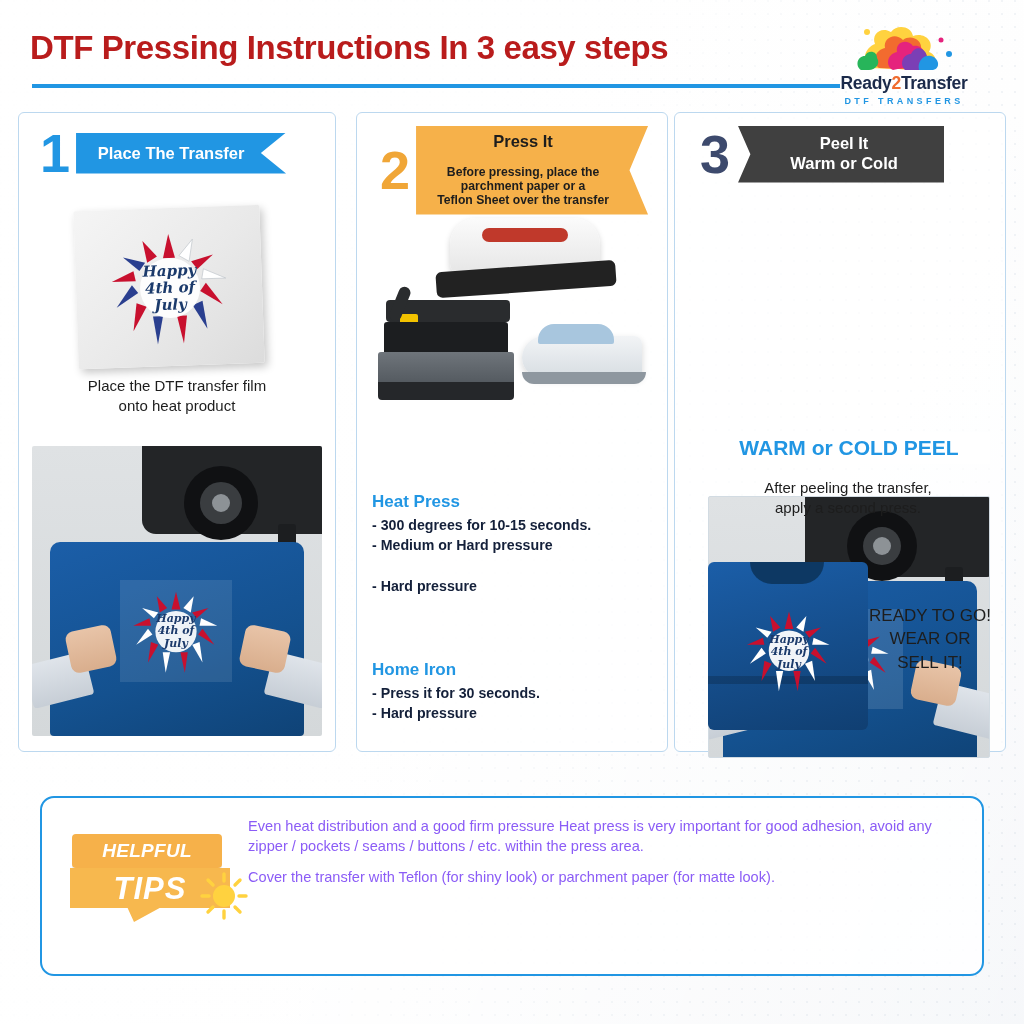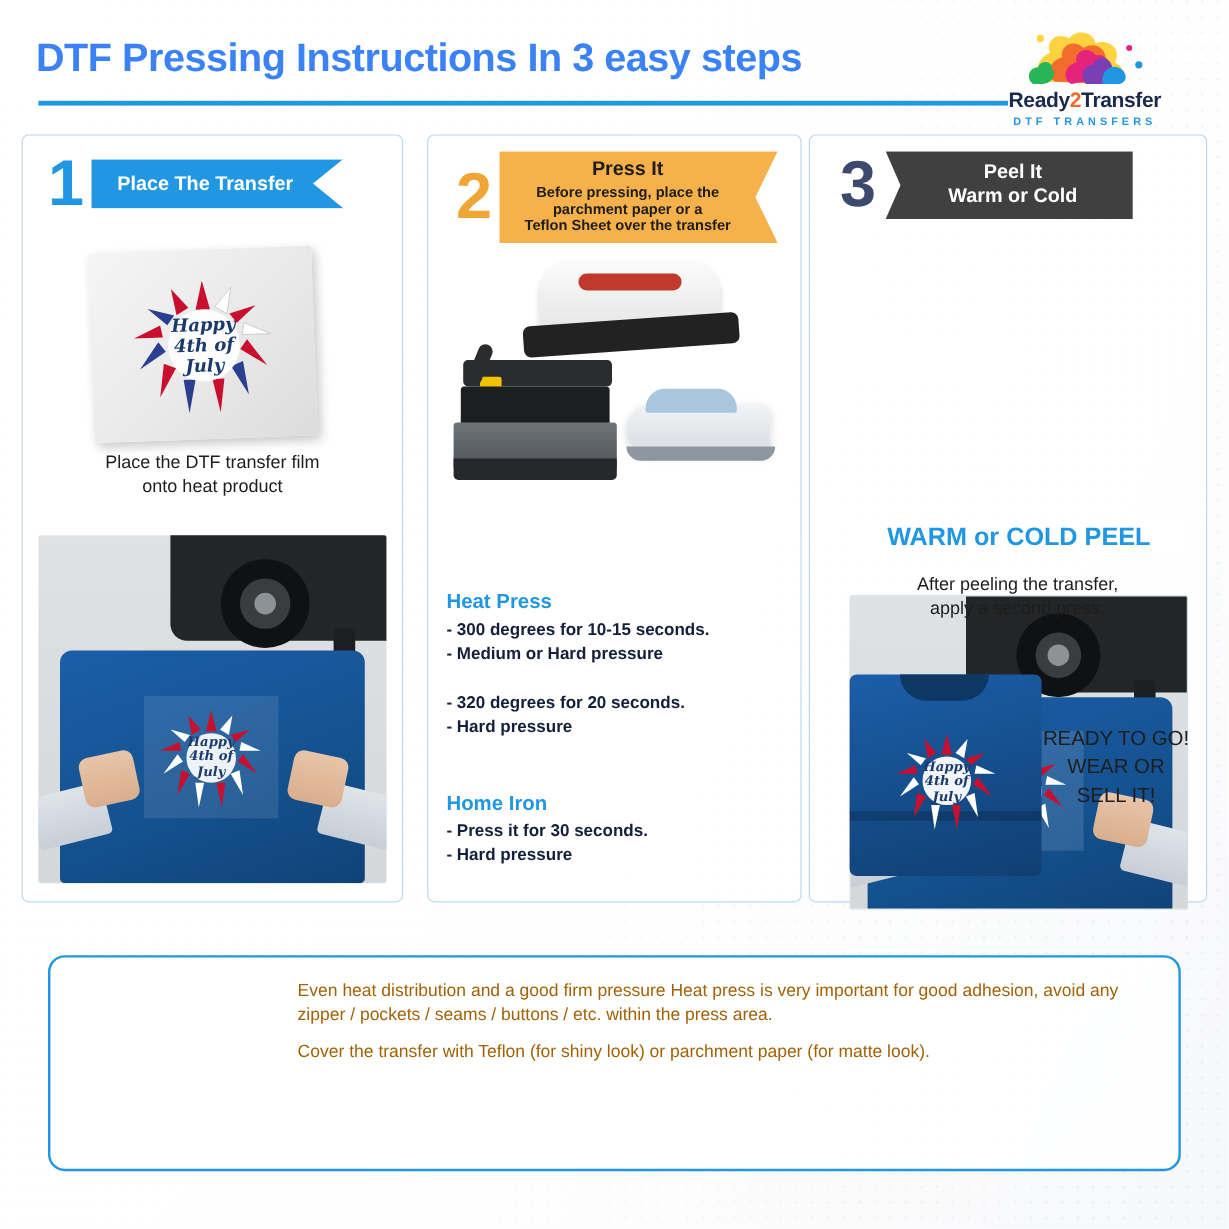--- a/index.html
+++ b/index.html
@@ -21,21 +21,21 @@
     background:
       linear-gradient(110deg, rgba(255,255,255,0.96) 0%, rgba(255,255,255,0.93) 45%, rgba(255,255,255,0.55) 70%, rgba(255,255,255,0.25) 100%);
     pointer-events: none;
   }
 
   
   .header {
     position: absolute; left: 30px; top: 18px; width: 964px; height: 88px;
   }
   .title {
-    font-size: 33px; font-weight: bold; color: #3b82f6;
+    font-size: 33px; font-weight: bold; color: #b91c1c;
     letter-spacing: -0.4px; line-height: 1.1;
     padding-top: 12px;
   }
   .title-rule {
     position: absolute; left: 2px; top: 66px; width: 808px; height: 4px;
     background: #2196e3;
   }
   .logo {
     position: absolute; right: 4px; top: 6px; width: 172px; text-align: center;
   }
@@ -86,21 +86,21 @@
     padding: 11px 30px 11px 10px;
   }
   
   #r2 { left: 380px; top: 126px; width: 276px; }
   #r2 .big-num { color: #f0a637; margin-right: 6px; }
   #r2 .flag {
     background: #f6b14a; color: #1d1d1d; width: 232px; font-size: 15px;
     clip-path: polygon(0 0, 100% 0, 92% 50%, 100% 100%, 0 100%);
     padding: 6px 26px 7px 8px; line-height: 1.16;
   }
-  #r2 .flag .t { font-size: 16.5px; display: block; margin-bottom: 2px; }
+  #r2 .flag .t { font-size: 16.5px; display: block; margin-bottom: 14px; }
   #r2 .flag .s { font-size: 12.2px; font-weight: bold; display: block; }
   
   #r3 { left: 700px; top: 126px; width: 292px; }
   #r3 .big-num { color: #3d4a6d; margin-right: 8px; }
   #r3 .flag {
     background: #404040; width: 206px; font-size: 16.5px; line-height: 1.2;
     clip-path: polygon(0 0, 100% 0, 100% 100%, 0 100%, 6% 50%);
     padding: 8px 12px 9px 18px;
   }
 
@@ -170,21 +170,21 @@
     position: absolute; left: 6px; top: 48px; width: 160px; height: 54px;
     background: #f7b84e;
     clip-path: polygon(0 0, 100% 0, 100% 74%, 56% 74%, 40% 100%, 36% 74%, 0 74%);
     display: flex; align-items: flex-start; justify-content: center;
     color: #fff; font-size: 31px; font-weight: bold; font-style: italic;
     letter-spacing: 1px; padding-top: 3px;
   }
   .tips-sun { position: absolute; left: 136px; top: 52px; width: 48px; height: 48px; }
   .tips-body { position: absolute; left: 206px; top: 18px; width: 718px; }
   .tips-body p {
-    font-size: 14.6px; color: #a16207; line-height: 1.38; margin-bottom: 11px;
+    font-size: 14.6px; color: #8b5cf6; line-height: 1.38; margin-bottom: 11px;
   }
 
   .warm-bar {
     position: absolute; text-align: center; font-weight: bold; color: #2196e3;
   }
 </style>
 </head>
 <body>
 
 <div class="page"></div>
@@ -321,21 +321,20 @@
   <div style="position:absolute; left:166px; top:120px; width:76px; height:20px; background:#a8c6de; border-radius:16px 16px 2px 2px;"></div>
   <div style="position:absolute; left:150px; top:168px; width:124px; height:12px; background:#8e979f; border-radius:0 0 14px 14px;"></div>
 </div>
 
 <div class="instr" style="top:492px; width:286px;">
   <h3>Heat Press</h3>
   <p>- 300 degrees for 10-15 seconds.</p>
   <p>- Medium or Hard pressure</p>
 </div>
 <div class="instr" style="top:576px; width:286px;">
-  <p>- 320 degrees for 20 seconds.</p>
   <p>- Hard pressure</p>
 </div>
 <div class="instr" style="top:660px; width:286px;">
   <h3>Home Iron</h3>
   <p>- Press it for 30 seconds.</p>
   <p>- Hard pressure</p>
 </div>
 
 <div class="col" id="col3"></div>
 
@@ -419,17 +418,34 @@
   </div>
 </div>
 
 <div class="caption" style="left:860px; top:604px; width:140px; font-size:17px; line-height:1.38;">
   <div>READY TO GO!</div>
   <div>WEAR OR</div>
   <div>SELL IT!</div>
 </div>
 
 <div class="tips">
+  <div class="tips-badge">
+    <div class="tips-ribbon">HELPFUL</div>
+    <div class="tips-word">TIPS</div>
+    <svg class="tips-sun" viewBox="0 0 48 48">
+      <circle cx="24" cy="24" r="11" fill="#ffd23f"></circle>
+      <g stroke="#ffd23f" stroke-width="3.4" stroke-linecap="round">
+        <line x1="24" y1="2" x2="24" y2="9"></line>
+        <line x1="24" y1="39" x2="24" y2="46"></line>
+        <line x1="2" y1="24" x2="9" y2="24"></line>
+        <line x1="39" y1="24" x2="46" y2="24"></line>
+        <line x1="8" y1="8" x2="13" y2="13"></line>
+        <line x1="35" y1="35" x2="40" y2="40"></line>
+        <line x1="8" y1="40" x2="13" y2="35"></line>
+        <line x1="35" y1="13" x2="40" y2="8"></line>
+      </g>
+    </svg>
+  </div>
   <div class="tips-body">
     <p>Even heat distribution and a good firm pressure Heat press is very important for good adhesion, avoid any zipper / pockets / seams / buttons / etc. within the press area.</p>
     <p>Cover the transfer with Teflon (for shiny look) or parchment paper (for matte look).</p>
   </div>
 </div>
 
 </body></html>

